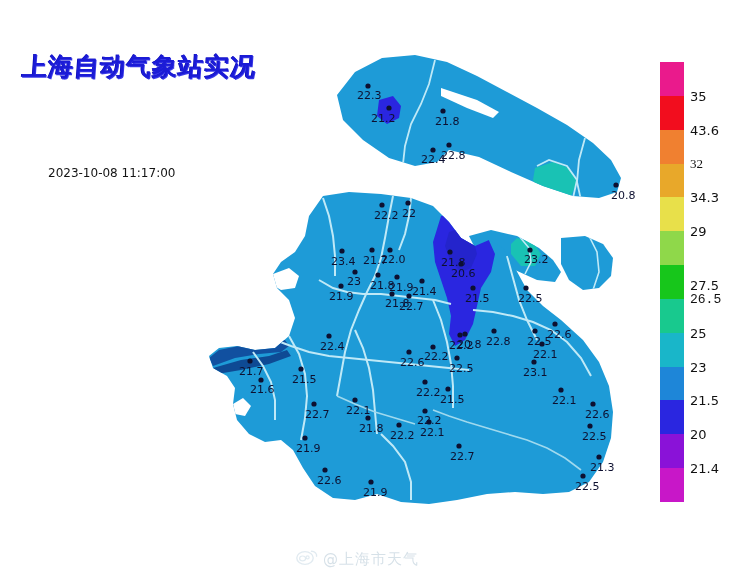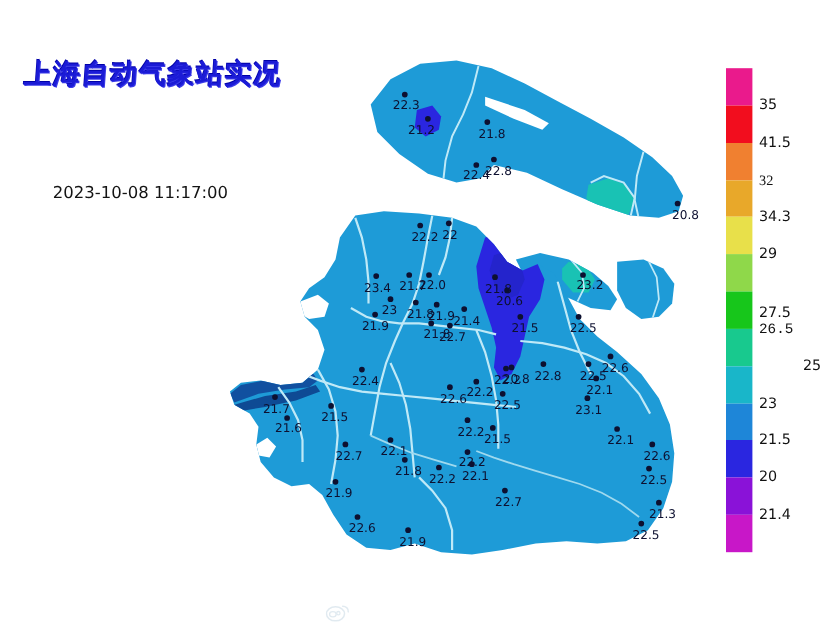--- a/index.html
+++ b/index.html
@@ -43,21 +43,21 @@
     font-size: 19px;
     color: #1a1a1a;
     letter-spacing: 3px;
     white-space: nowrap;
     font-family: "DejaVu Sans", sans-serif;
   }
   #hdr-timestamp {
     position: absolute;
     left: 48px;
     top: 166px;
-    font-size: 15px;
+    font-size: 12px;
     color: #141414;
     white-space: nowrap;
     font-family: "DejaVu Sans", sans-serif;
   }
 
   
   #map-wrap {
     position: absolute;
     left: 0; top: 0;
     width: 640px;
@@ -475,38 +475,39 @@
         <div class="legend-band" style="height: 33.8462px; background: rgb(23, 198, 27);"></div>
         <div class="legend-band" style="height: 33.8462px; background: rgb(24, 201, 142);"></div>
         <div class="legend-band" style="height: 33.8462px; background: rgb(25, 182, 201);"></div>
         <div class="legend-band" style="height: 33.8462px; background: rgb(30, 134, 216);"></div>
         <div class="legend-band" style="height: 33.8462px; background: rgb(42, 38, 224);"></div>
         <div class="legend-band" style="height: 33.8462px; background: rgb(138, 18, 216);"></div>
         <div class="legend-band" style="height: 33.8462px; background: rgb(200, 23, 200);"></div>
       </div>
     <div id="legend-ticks">
         <div class="legend-tick" style="top: 33.8462px;">35</div>
-        <div class="legend-tick" style="top: 67.6923px;">41.5</div>
+        <div class="legend-tick" style="top: 67.6923px;">43.6</div>
         <div class="legend-tick" style="top: 101.538px; font-family: Liberation Serif, serif;">32</div>
         <div class="legend-tick" style="top: 135.385px;">34.3</div>
         <div class="legend-tick" style="top: 169.231px;">29</div>
         <div class="legend-tick" style="top: 203.077px; margin-top: 20px;">27.5</div>
         <div class="legend-tick" style="top: 236.923px; font-family: Liberation Mono, monospace;">26.5</div>
-        <div class="legend-tick" style="top: 270.769px; margin-left: 40px;">25</div>
+        <div class="legend-tick" style="top: 270.769px;">25</div>
         <div class="legend-tick" style="top: 304.615px;">23</div>
         <div class="legend-tick" style="top: 338.462px;">21.5</div>
         <div class="legend-tick" style="top: 372.308px;">20</div>
         <div class="legend-tick" style="top: 406.154px;">21.4</div>
       </div>
   </div>
 
   <div id="watermark">
     <span>
       <svg width="22" height="18" viewBox="0 0 22 18" xmlns="http://www.w3.org/2000/svg">
         <ellipse cx="9" cy="10" rx="8.2" ry="6.4" fill="none" stroke="#b9cfdd" stroke-width="1.4"></ellipse>
         <ellipse cx="6.6" cy="10.4" rx="3" ry="2.4" fill="none" stroke="#b9cfdd" stroke-width="1.2"></ellipse>
         <circle cx="11.6" cy="9.4" r="1.5" fill="none" stroke="#b9cfdd" stroke-width="1.2"></circle>
         <path d="M15.5,3.2 C18.6,3.2 21,5.4 20.6,8.2" fill="none" stroke="#b9cfdd" stroke-width="1.4" stroke-linecap="round"></path>
       </svg>
     </span>
+    <span class="wm-text">@上海市天气</span>
   </div>
 
 </div>
 
 </body></html>

